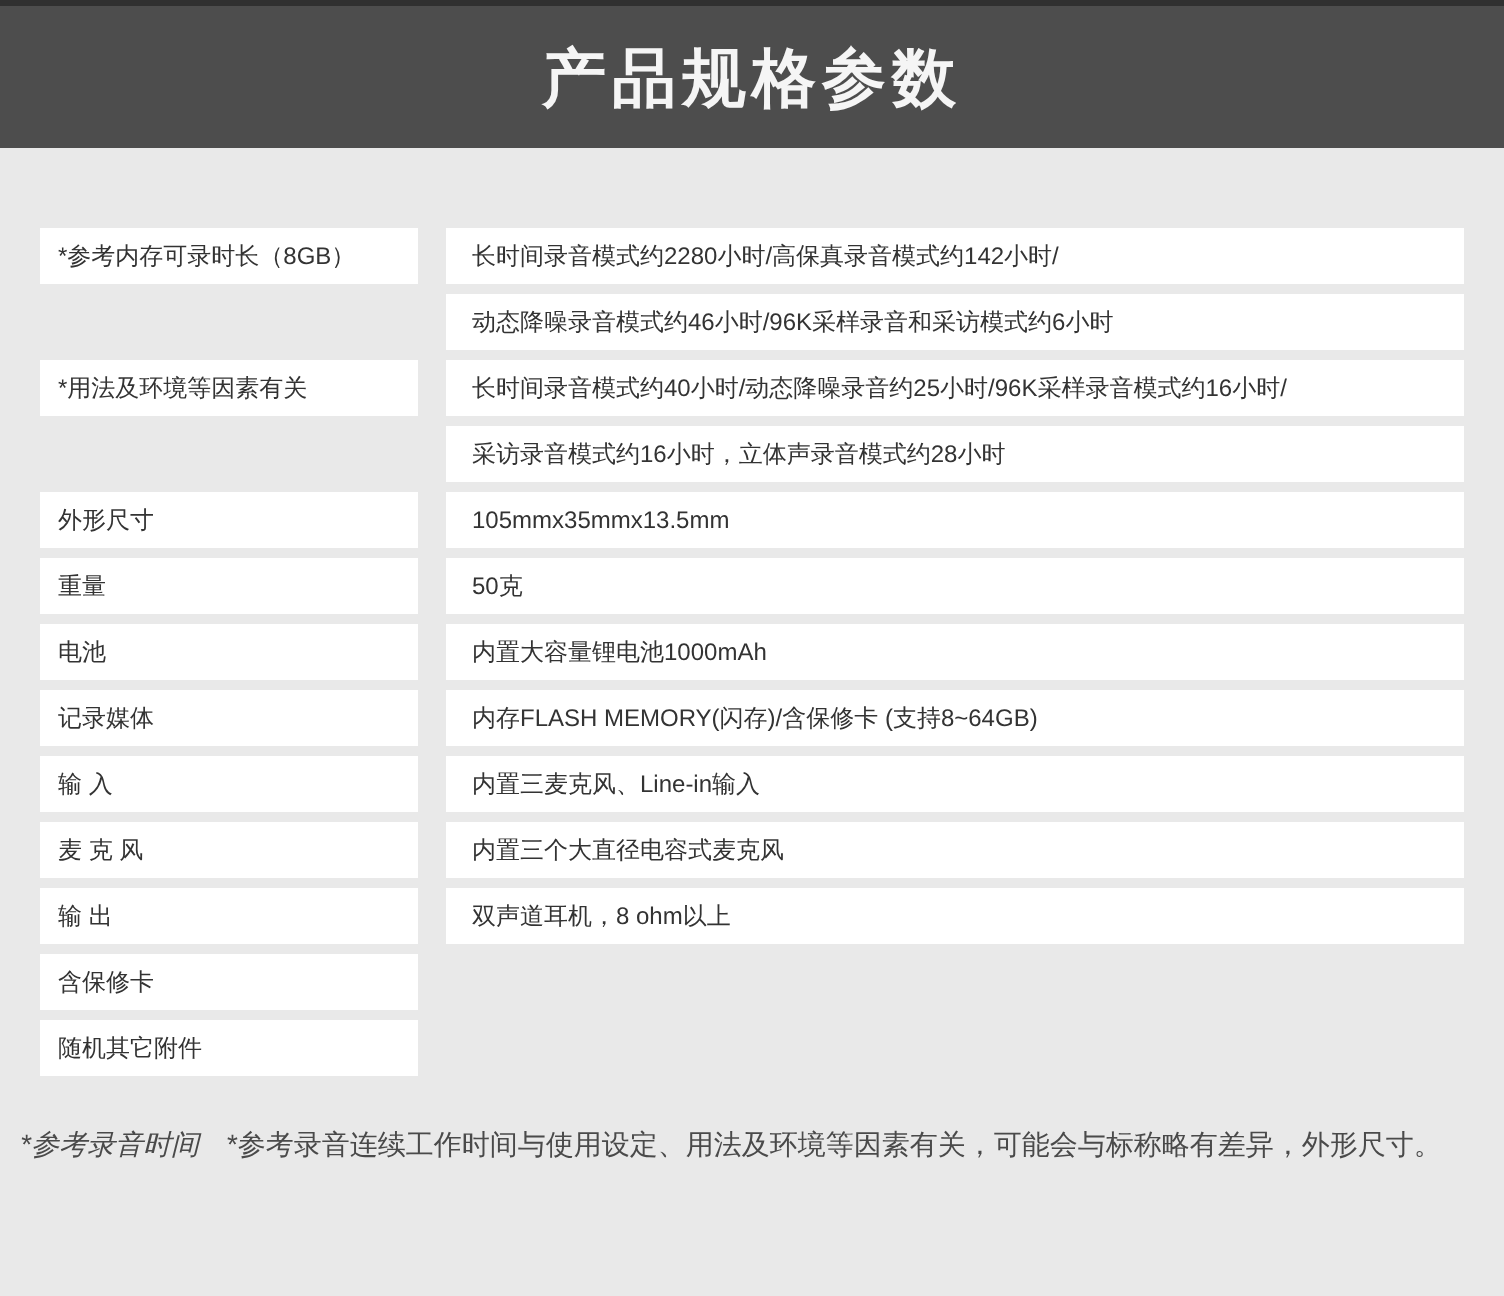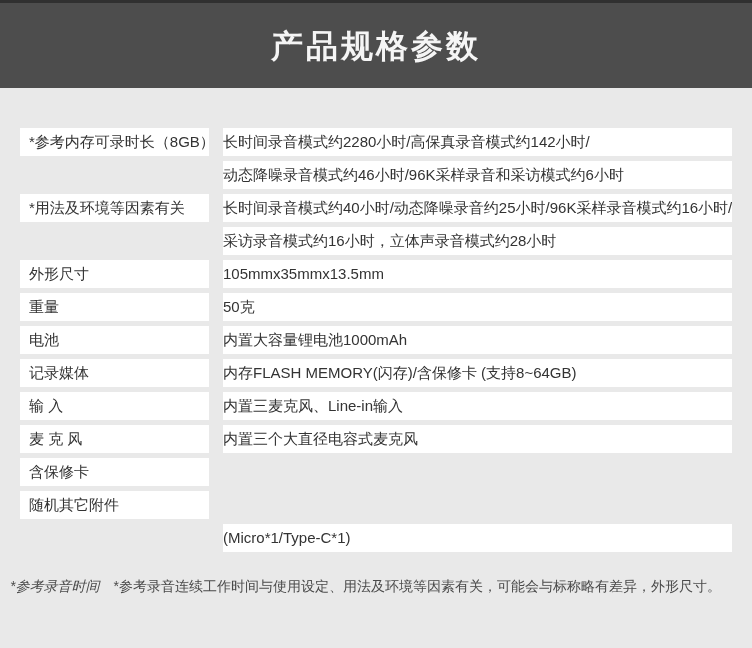--- a/index.html
+++ b/index.html
@@ -14,21 +14,21 @@
   *{box-sizing:border-box;}
   html,body{margin:0;padding:0;}
   body{
     width:752px;height:648px;
     background:var(--bg);
     font-family:"Liberation Sans","DejaVu Sans",sans-serif;
     color:var(--text);
     overflow:hidden;
   }
   .banner{
-    height:88px;
+    height:74px;
     background:var(--banner);
     border-top:3px solid var(--banner-top);
     display:flex;align-items:center;justify-content:center;
   }
   .title{
     margin:0;
     color:var(--title-text);
     font-size:32px;
     font-weight:bold;
     letter-spacing:3px;
@@ -39,35 +39,36 @@
     padding:0 20px;
   }
   .row{
     display:flex;
     height:28px;
     margin-bottom:5px;
   }
   .cell{
     background:var(--cell);
     line-height:28px;
-    font-size:15px;
+    font-size:12px;
     white-space:nowrap;
     overflow:hidden;
   }
   .cell.label{
     width:189px;
     flex:0 0 189px;
     padding-left:9px;
     margin-right:14px;
   }
   .cell.label.empty{
     background:transparent;
   }
   .cell.value{
     flex:1;
+    padding-left:13px;
   }
   .footnote{
     margin-top:26px;
     padding-left:10px;
     font-size:14px;
     color:var(--foot-text);
     white-space:nowrap;
   }
   .footnote .lead{
     margin-right:14px;
@@ -127,32 +128,32 @@
   <div class="row">
     <div class="cell label">输 入</div>
     <div class="cell value">内置三麦克风、Line-in输入</div>
   </div>
 
   <div class="row">
     <div class="cell label">麦 克 风</div>
     <div class="cell value">内置三个大直径电容式麦克风</div>
   </div>
 
+  <div class="row">
+    <div class="cell label">输 出</div>
+    <div class="cell value">双声道耳机，8 ohm以上</div>
+  </div>
 
   <div class="row">
     <div class="cell label">含保修卡</div>
   </div>
 
   <div class="row">
     <div class="cell label">随机其它附件</div>
   </div>
 
-  <div class="row">
-    <div class="cell label empty"></div>
-    <div class="cell value">(Micro*1/Type-C*1)</div>
-  </div>
 </main>
 
   <footer class="footnote">
     <span class="lead">*参考录音时间</span><span>*参考录音连续工作时间与使用设定、用法及环境等因素有关，可能会与标称略有差异，外形尺寸。</span>
   </footer>
 
 </div>
 
 </body></html>

